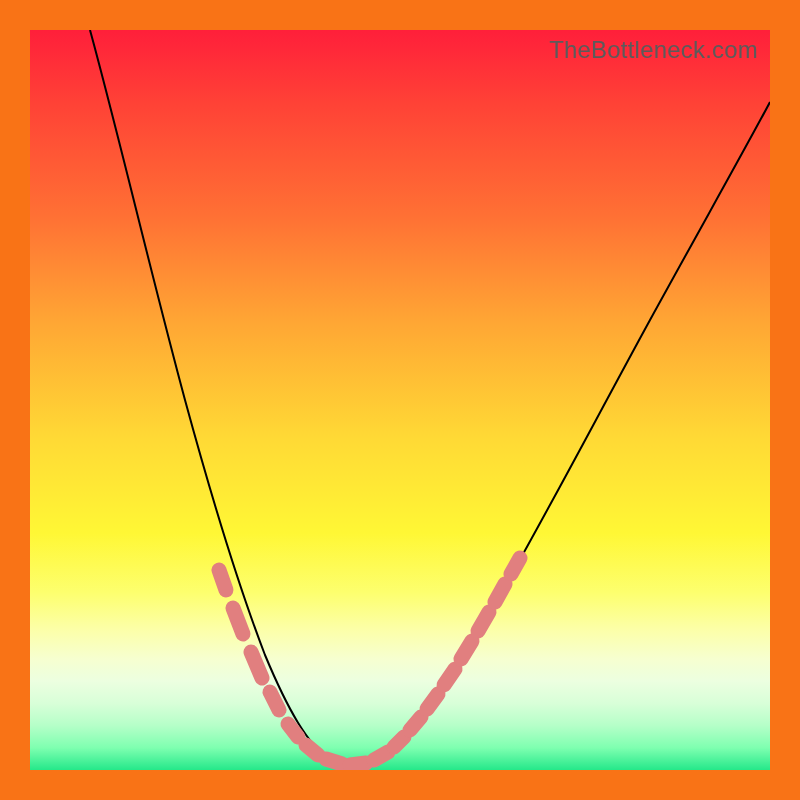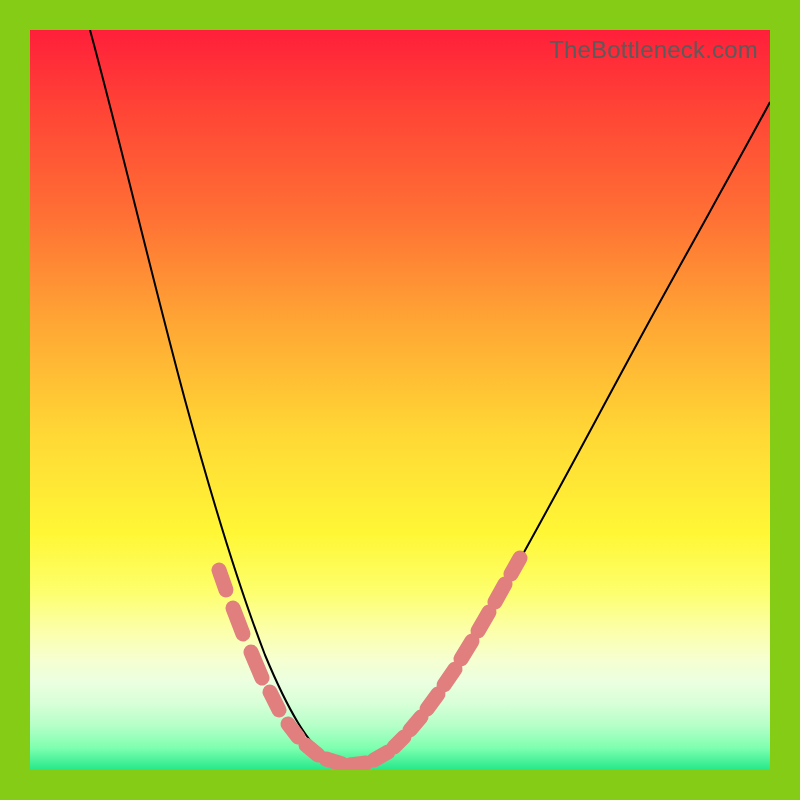--- a/index.html
+++ b/index.html
@@ -8,21 +8,21 @@
     width: 800px;
     height: 800px;
     overflow: hidden;
     background: #000;
     font-family: Arial, Helvetica, sans-serif;
   }
   .frame {
     position: relative;
     width: 800px;
     height: 800px;
-    background: #84cc16;
+    background: #f97316;
   }
   .plot-area {
     position: absolute;
     left: 30px;
     top: 30px;
     width: 740px;
     height: 740px;
     background: linear-gradient(to bottom,
       #ff1f3a 0%,
       #ff4236 10%,

